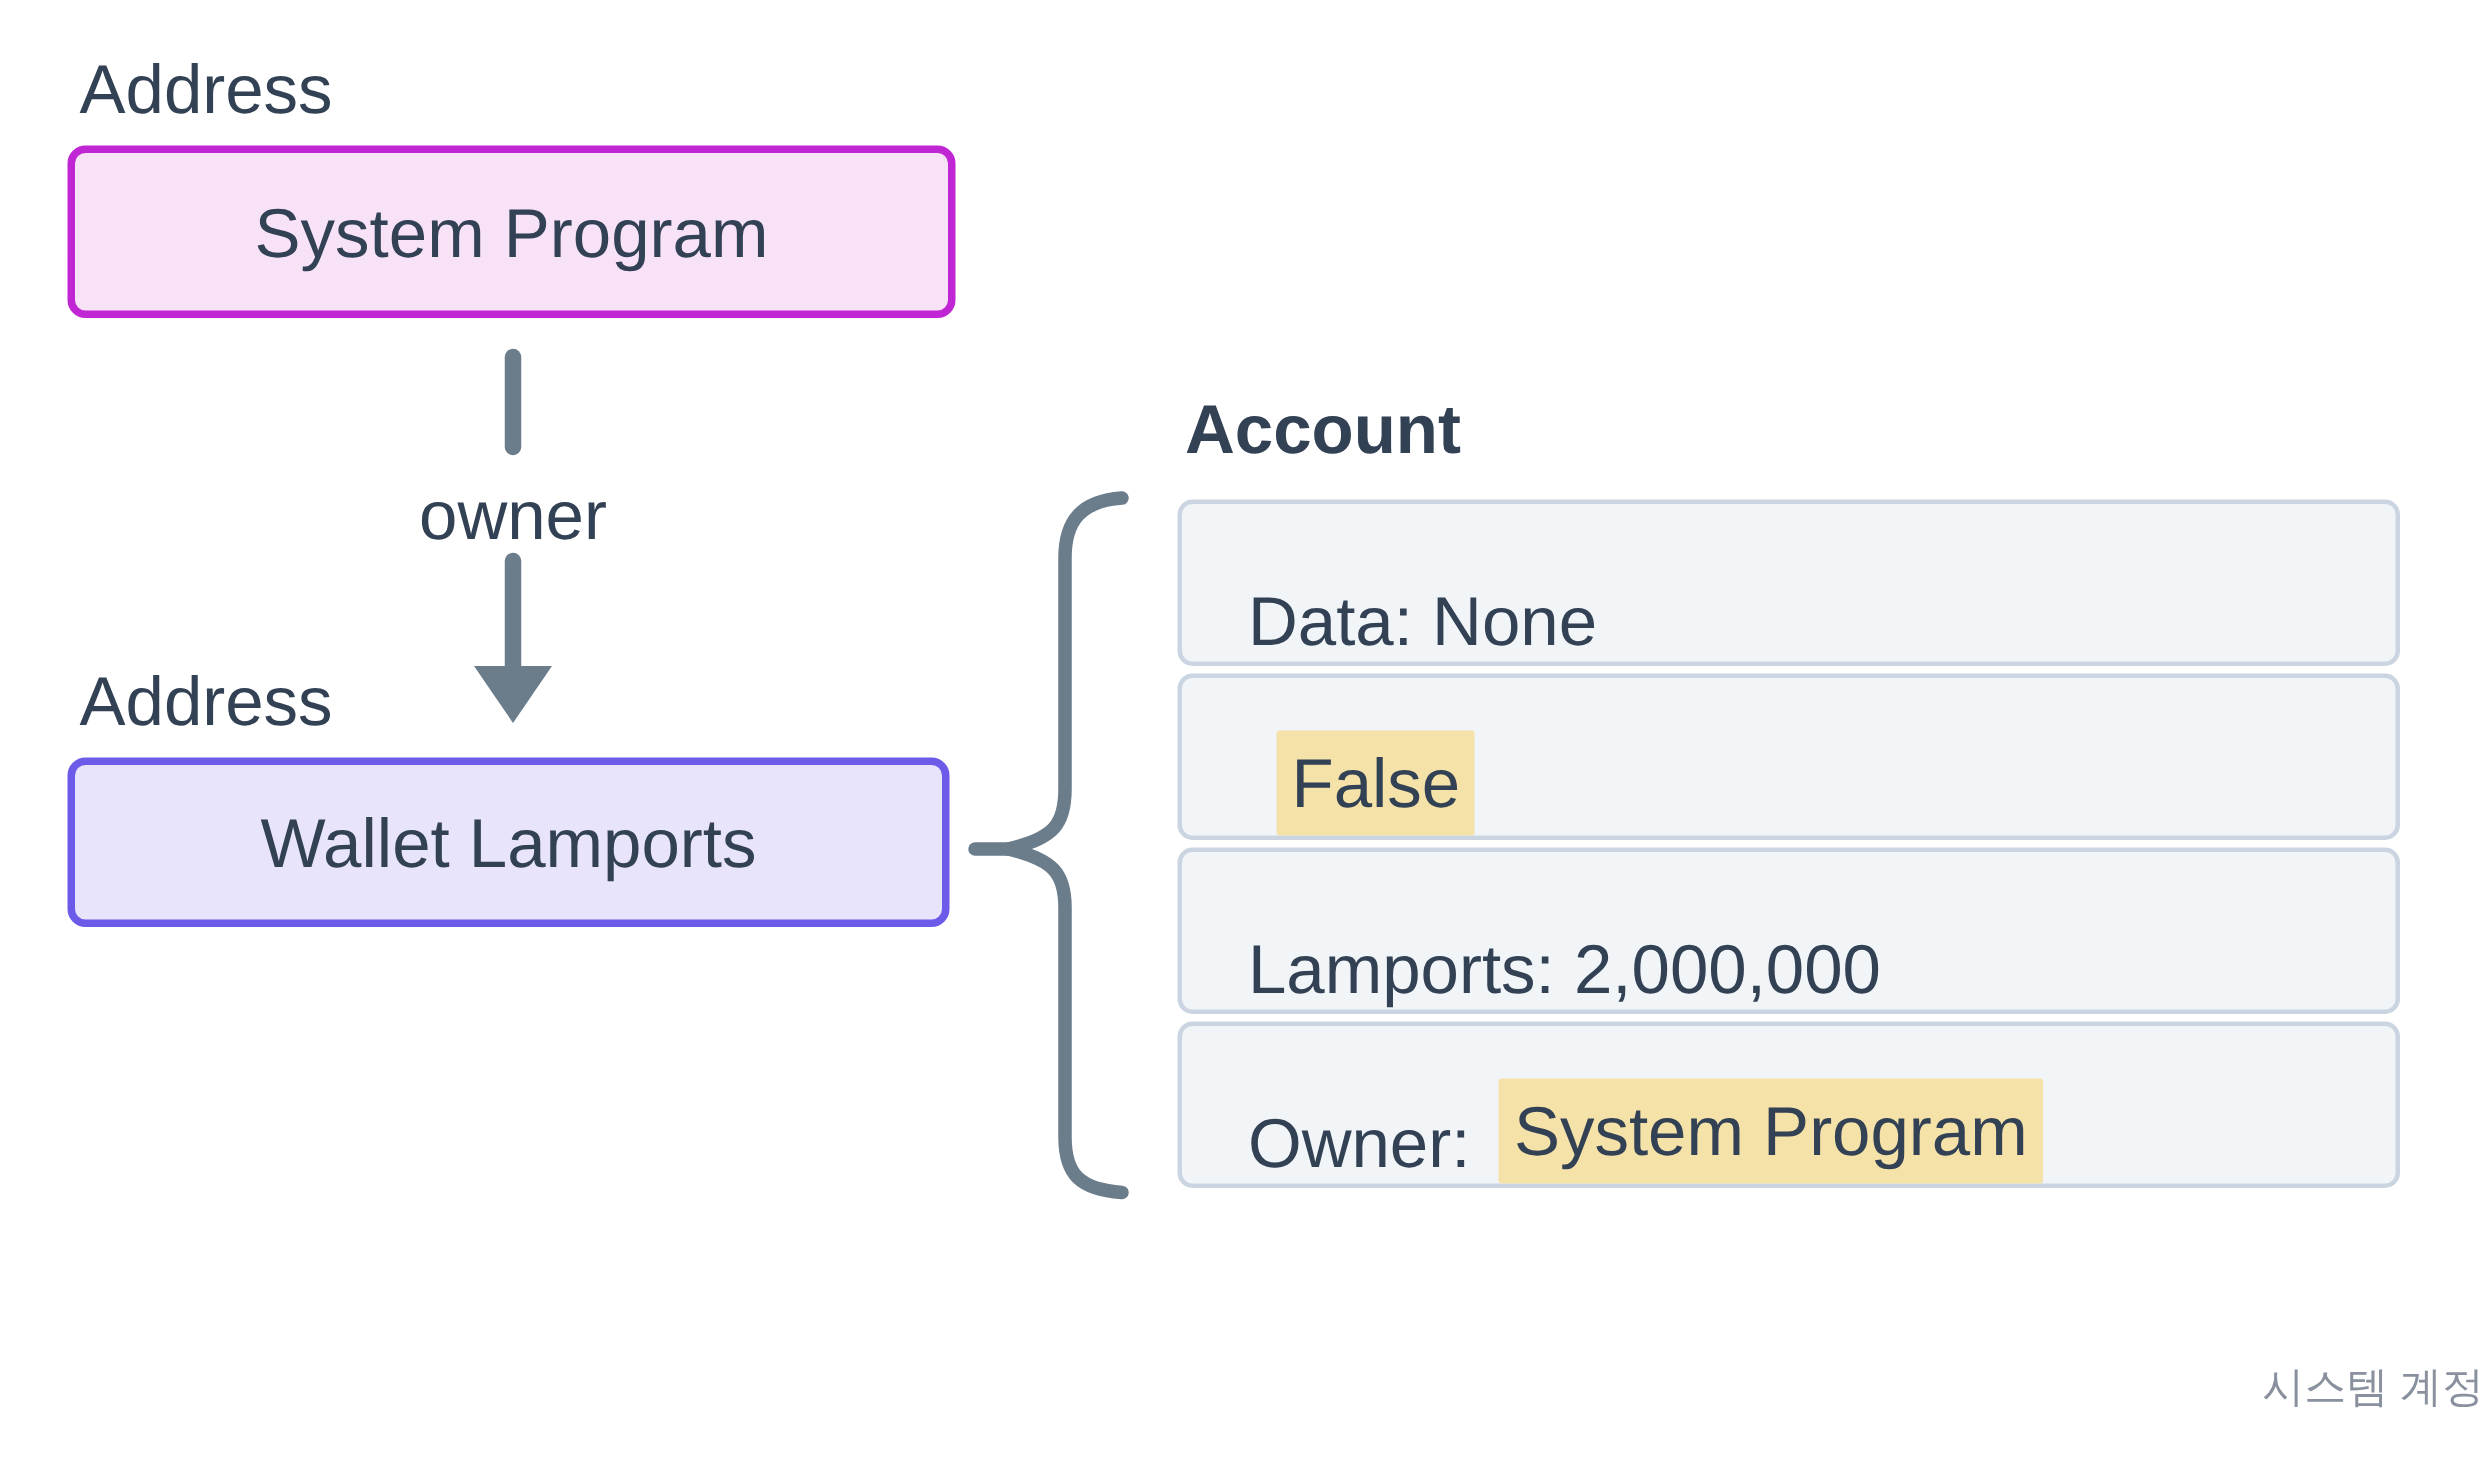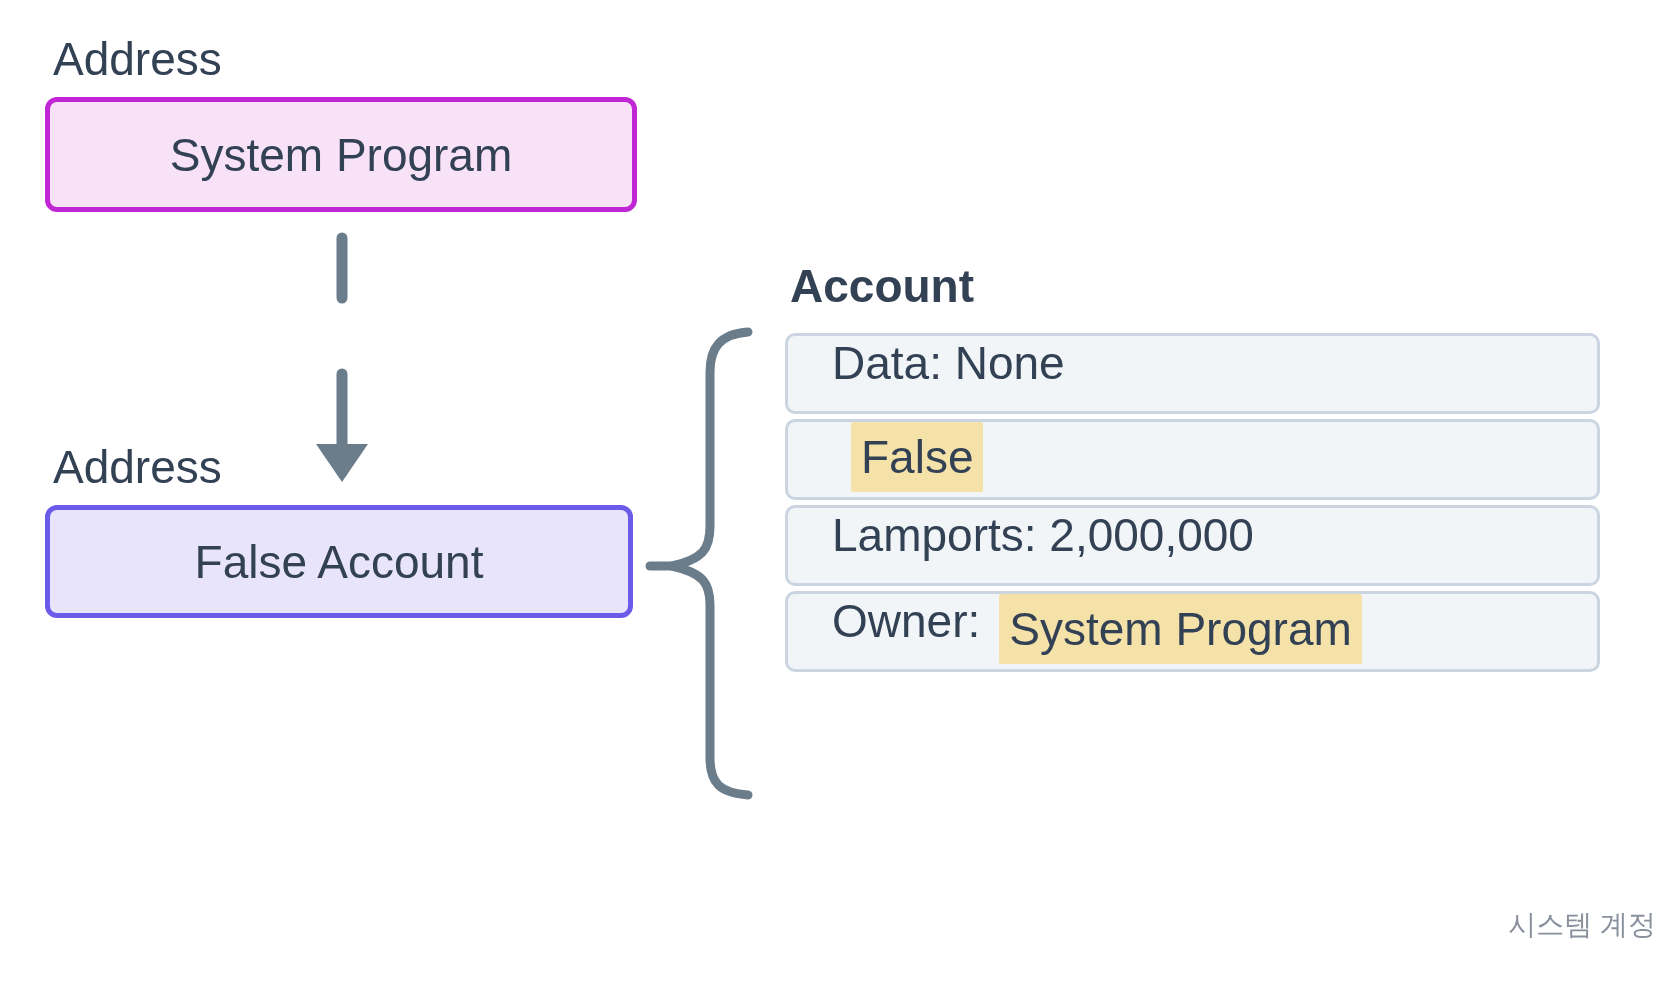--- a/index.html
+++ b/index.html
@@ -55,26 +55,26 @@
   }
   #account-heading { left: 790px; top: 260px; font-weight: bold; }
   .rows {
     position: absolute;
     left: 785px; top: 333px; width: 815px;
     display: flex;
     flex-direction: column;
     gap: 5px;
   }
   .row {
-    height: 81px;
+    height: 111px;
     background: #f1f5f8;
     border: 3px solid #cbd5e1;
     border-radius: 10px;
     display: flex;
-    align-items: flex-start;
+    align-items: flex-end;
     padding: 0 20px 0 44px;
     font-size: 46px;
     font-weight: 500;
     color: #334155;
     white-space: nowrap;
   }
   .row mark {
     background: #f5e2a9;
     color: inherit;
     padding: 8px 10px;
@@ -112,25 +112,26 @@
       <path d="M748 332 C720 334 710 348 710 372 L710 526 C710 549 703 559 672 566 C703 573 710 583 710 605 L710 758 C710 783 720 793 748 795" fill="none" stroke="#6b7c8b" stroke-width="9" stroke-linecap="round" stroke-linejoin="round"></path>
     </g>
   </svg>
 
   <div class="lbl" id="address-label-top">Address</div>
 
   <div class="node" id="system-program-box">
     <span>System Program</span>
   </div>
 
+  <div id="owner-label">owner</div>
 
   <div class="lbl" id="address-label-bottom">Address</div>
 
   <div class="node" id="wallet-account-box">
-    <span>False Account</span>
+    <span>Wallet Lamports</span>
   </div>
 
   <div class="lbl" id="account-heading">Account</div>
 
   <div class="rows">
     <div class="row">
       <span>Data: None</span>
 
     </div>
     <div class="row">

